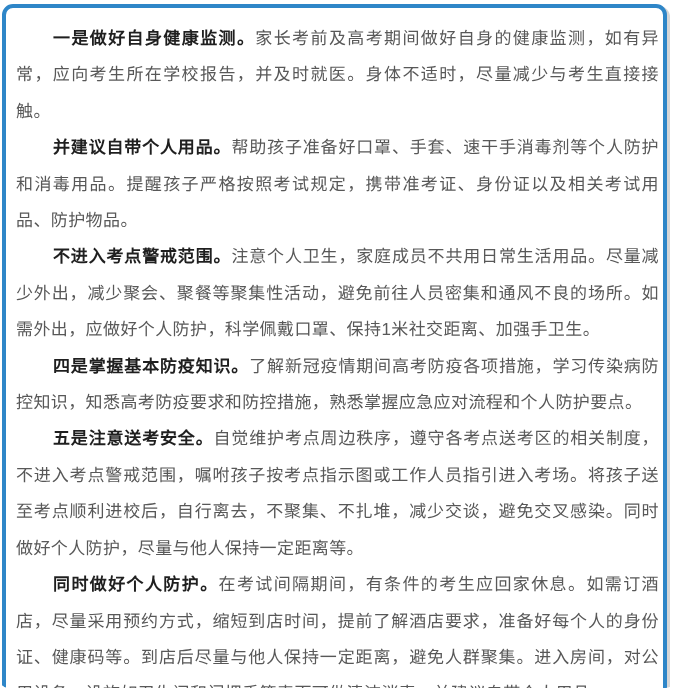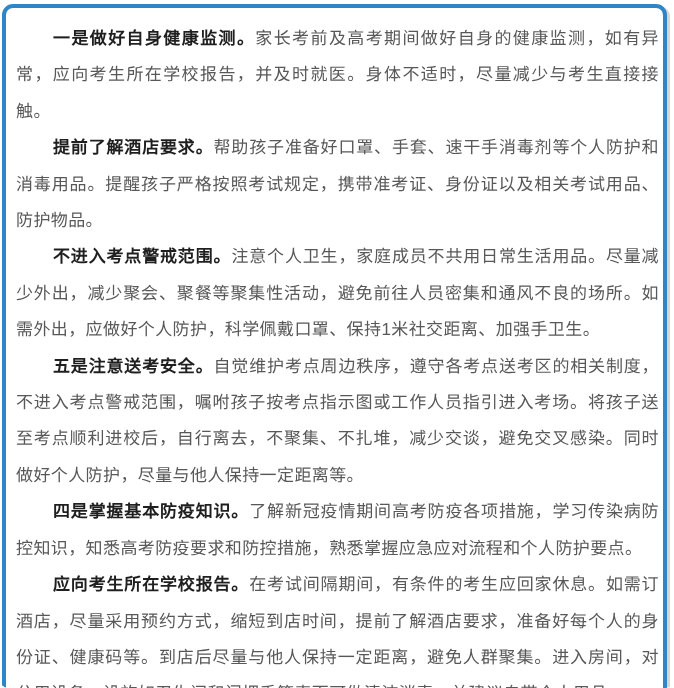--- a/index.html
+++ b/index.html
@@ -58,25 +58,25 @@
 </style>
 </head>
 <body>
 
 <div class="page">
   <div class="card">
     <div class="content">
 
       <p class="para"><span class="h">一是做好自身健康监测。</span><span class="b">家长考前及高考期间做好自身的健康监测，如有异常，应向考生所在学校报告，并及时就医。身体不适时，尽量减少与考生直接接触。</span></p>
 
-      <p class="para"><span class="h">提前了解酒店要求。</span><span class="b">帮助孩子准备好口罩、手套、速干手消毒剂等个人防护和消毒用品。提醒孩子严格按照考试规定，携带准考证、身份证以及相关考试用品、防护物品。</span></p>
+      <p class="para"><span class="h">并建议自带个人用品。</span><span class="b">帮助孩子准备好口罩、手套、速干手消毒剂等个人防护和消毒用品。提醒孩子严格按照考试规定，携带准考证、身份证以及相关考试用品、防护物品。</span></p>
 
       <p class="para"><span class="h">不进入考点警戒范围。</span><span class="b">注意个人卫生，家庭成员不共用日常生活用品。尽量减少外出，减少聚会、聚餐等聚集性活动，避免前往人员密集和通风不良的场所。如需外出，应做好个人防护，科学佩戴口罩、保持1米社交距离、加强手卫生。</span></p>
 
+      <p class="para"><span class="h">四是掌握基本防疫知识。</span><span class="b">了解新冠疫情期间高考防疫各项措施，学习传染病防控知识，知悉高考防疫要求和防控措施，熟悉掌握应急应对流程和个人防护要点。</span></p>
+
       <p class="para"><span class="h">五是注意送考安全。</span><span class="b">自觉维护考点周边秩序，遵守各考点送考区的相关制度，不进入考点警戒范围，嘱咐孩子按考点指示图或工作人员指引进入考场。将孩子送至考点顺利进校后，自行离去，不聚集、不扎堆，减少交谈，避免交叉感染。同时做好个人防护，尽量与他人保持一定距离等。</span></p>
 
-      <p class="para"><span class="h">四是掌握基本防疫知识。</span><span class="b">了解新冠疫情期间高考防疫各项措施，学习传染病防控知识，知悉高考防疫要求和防控措施，熟悉掌握应急应对流程和个人防护要点。</span></p>
-
-      <p class="para"><span class="h">应向考生所在学校报告。</span><span class="b">在考试间隔期间，有条件的考生应回家休息。如需订酒店，尽量采用预约方式，缩短到店时间，提前了解酒店要求，准备好每个人的身份证、健康码等。到店后尽量与他人保持一定距离，避免人群聚集。进入房间，对公用设备、设施如卫生间和门把手等表面可做清洁消毒，并建议自带个人用品。</span></p>
+      <p class="para"><span class="h">同时做好个人防护。</span><span class="b">在考试间隔期间，有条件的考生应回家休息。如需订酒店，尽量采用预约方式，缩短到店时间，提前了解酒店要求，准备好每个人的身份证、健康码等。到店后尽量与他人保持一定距离，避免人群聚集。进入房间，对公用设备、设施如卫生间和门把手等表面可做清洁消毒，并建议自带个人用品。</span></p>
 
     </div>
   </div>
 </div>
 
 </body></html>

